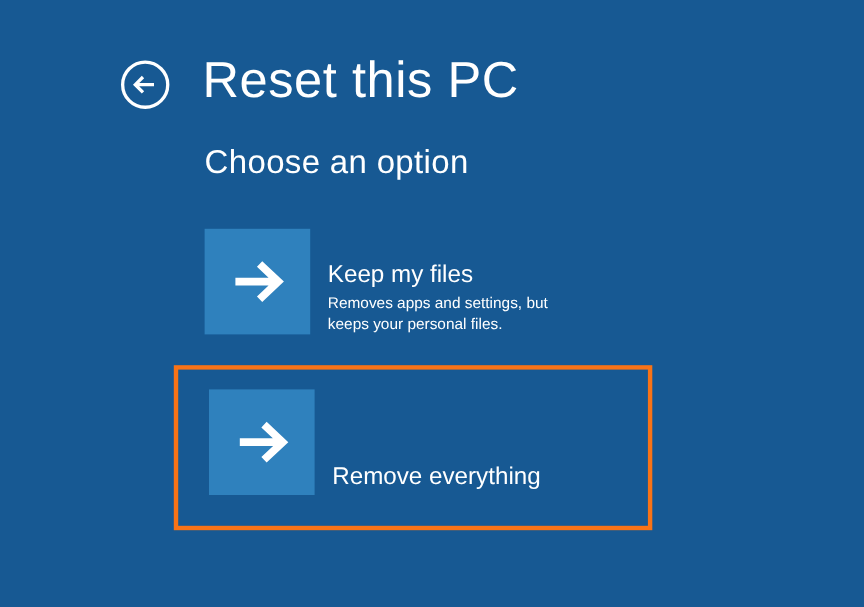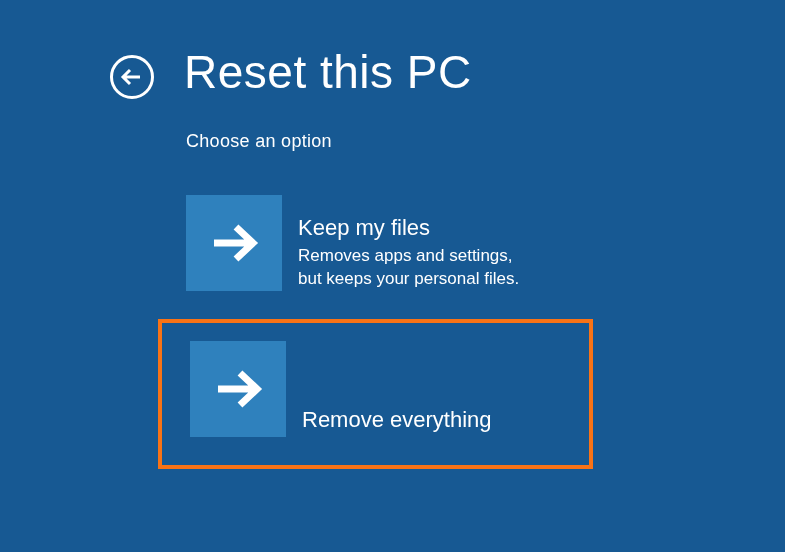--- a/index.html
+++ b/index.html
@@ -38,21 +38,21 @@
       width: 24px;
       height: 24px;
     }
     .page-title {
       font-size: 46px;
       font-weight: 300;
       margin-left: 30px;
       letter-spacing: 0.5px;
     }
     .subtitle {
-      font-size: 18px;
+      font-size: 30px;
       font-weight: 300;
       margin-left: 186px;
       margin-top: 32px;
       letter-spacing: 0.3px;
     }
     .options {
       margin-left: 158px;
       margin-top: 25px;
     }
     .option-wrapper {
@@ -84,21 +84,21 @@
       margin-left: 16px;
       padding-top: 0px;
     }
     .option-title {
       font-size: 22px;
       font-weight: 300;
       line-height: 1.2;
       margin-bottom: 4px;
     }
     .option-desc {
-      font-size: 17px;
+      font-size: 14px;
       font-weight: 400;
       line-height: 1.35;
       color: #ffffff;
       max-width: 230px;
     }
   </style>
 </head>
 <body>
 
 <div class="header">

